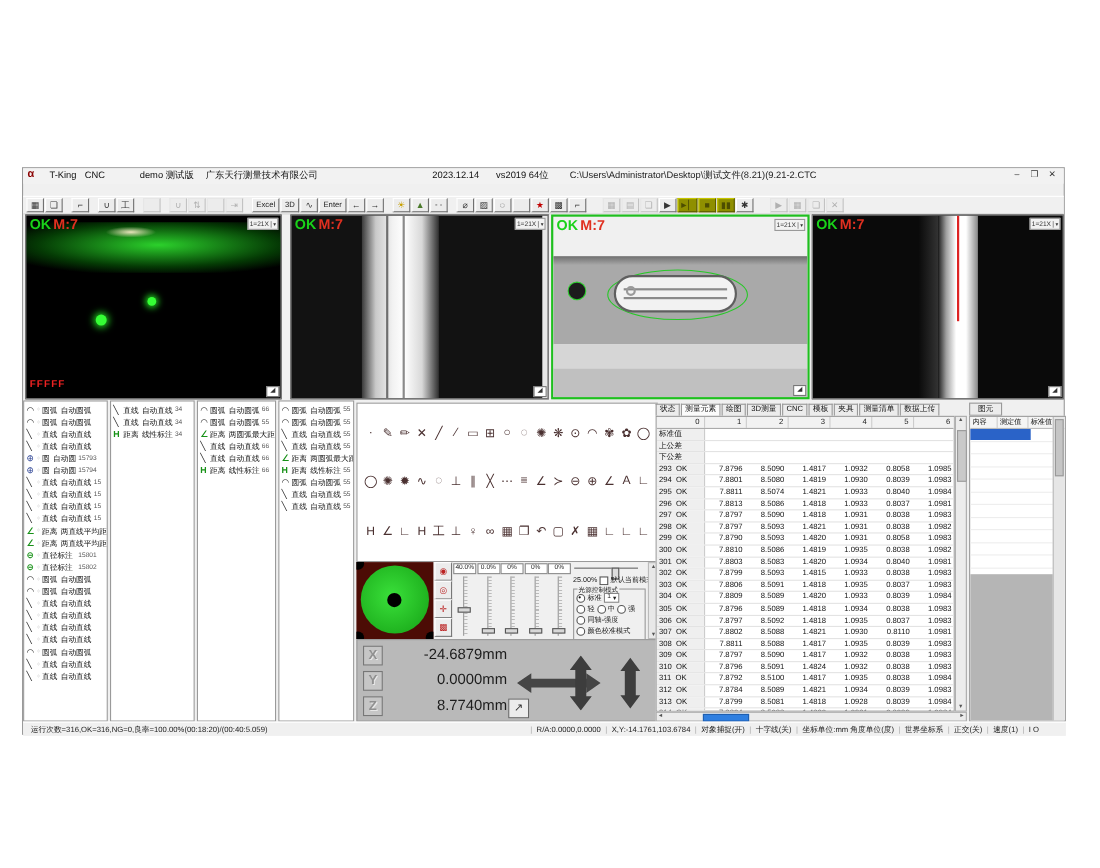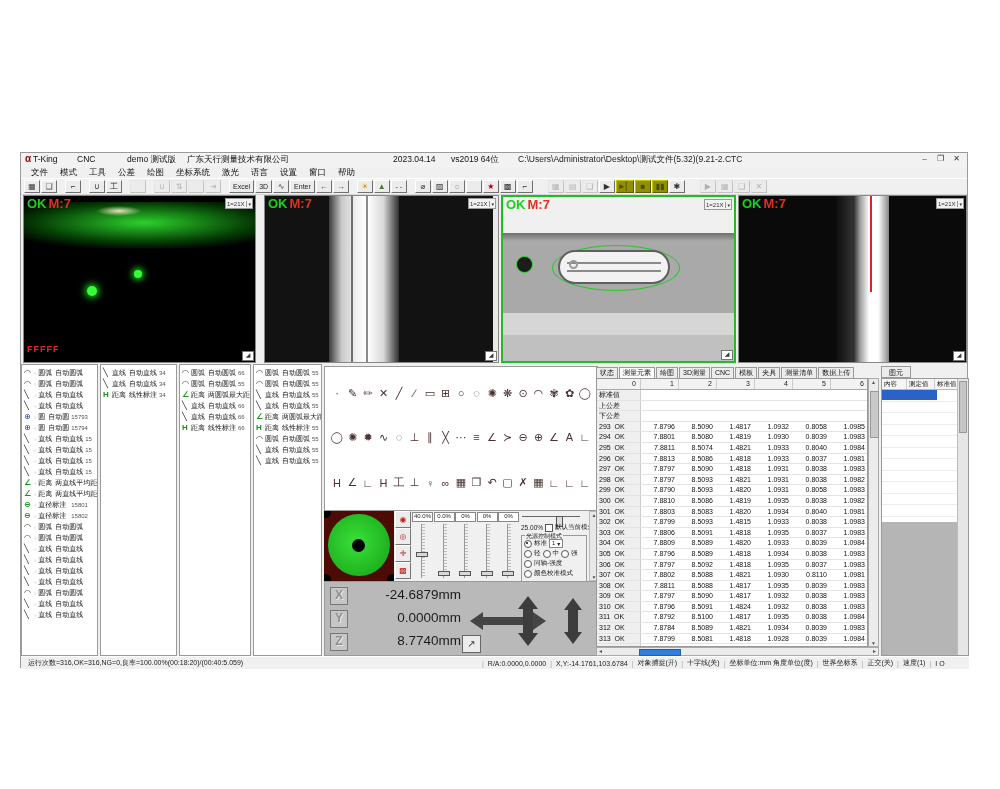--- a/index.html
+++ b/index.html
@@ -5,21 +5,21 @@
   html,body{margin:0;padding:0;background:#fff}
   .page{position:relative;width:1000px;height:789px;background:#fff;overflow:hidden;
         font-family:"Liberation Sans","DejaVu Sans",sans-serif;color:#111}
   .abs{position:absolute}
   .app{position:absolute;left:20px;top:152px;width:948px;height:516px;background:#f0f0f0;
        border:1px solid #9a9a9a;box-sizing:border-box}
   
   .titlebar{position:absolute;left:0;top:0;width:100%;height:14px;font-size:8.5px;background:#f2f2f2}
   .titlebar span{position:absolute;top:1px;white-space:nowrap}
   .logo{left:4px;color:#8a0000;font-weight:bold;font-size:10px;top:0!important}
-  .t-app{left:12px}.t-sub{left:56px}.t-ed{left:106px}.t-co{left:166px}.t-date{left:372px}.t-build{left:430px}.t-path{left:497px;color:#222}
+  .t-app{left:24px}.t-sub{left:56px}.t-ed{left:106px}.t-co{left:166px}.t-date{left:372px}.t-build{left:430px}.t-path{left:497px;color:#222}
   .winbtns{position:absolute;right:4px;top:1px;display:flex;gap:3px}
   .winbtn{width:13px;height:11px;font-size:8px;line-height:10px;text-align:center;color:#333;background:#f2f2f2}
   
   .menubar{position:absolute;left:0;top:14px;width:100%;height:11px;display:flex;align-items:center;
            font-size:8.5px;padding-left:4px;box-sizing:border-box}
   .mitem{padding:0 6px;white-space:nowrap}
   
   .toolbar{position:absolute;left:0;top:25px;width:100%;height:17px;display:flex;align-items:center;gap:1px;
            padding-left:3px;box-sizing:border-box;background:#f0f0f0;border-top:1px solid #fff;border-bottom:1px solid #d6d6d6}
   .tbtn{height:13px;min-width:16px;box-sizing:border-box;border:1px solid;border-color:#fff #707070 #707070 #fff;
@@ -162,43 +162,30 @@
 
 <div class="page">
   <div class="app">
 
     <div class="titlebar">
       <span class="logo">α</span>
       <span class="t-app">T-King</span>
       <span class="t-sub">CNC</span>
       <span class="t-ed">demo 测试版</span>
       <span class="t-co">广东天行测量技术有限公司</span>
-      <span class="t-date">2023.04.14</span>
+      <span class="t-date">2023.12.14</span>
       <span class="t-build">vs2019 64位</span>
-      <span class="t-path">C:\Users\Administrator\Desktop\测试文件(5.32)(9.21-2.CTC</span>
+      <span class="t-path">C:\Users\Administrator\Desktop\测试文件(8.21)(9.21-2.CTC</span>
       <div class="winbtns">
         <div class="winbtn">–</div>
         <div class="winbtn">❐</div>
         <div class="winbtn">✕</div>
       </div>
     </div>
 
-    <div class="menubar">
-        <div class="mitem">文件</div>
-        <div class="mitem">模式</div>
-        <div class="mitem">工具</div>
-        <div class="mitem">公差</div>
-        <div class="mitem">绘图</div>
-        <div class="mitem">坐标系统</div>
-        <div class="mitem">激光</div>
-        <div class="mitem">语言</div>
-        <div class="mitem">设置</div>
-        <div class="mitem">窗口</div>
-        <div class="mitem">帮助</div>
-      </div>
     <div class="toolbar">
         <div class="tbtn">▦</div>
         <div class="tbtn">❏</div>
         <div class="tsp"></div>
         <div class="tbtn">⌐</div>
         <div class="tsp"></div>
         <div class="tbtn">∪</div>
         <div class="tbtn">工</div>
         <div class="tsp"></div>
         <div class="tbtn dis"></div>

